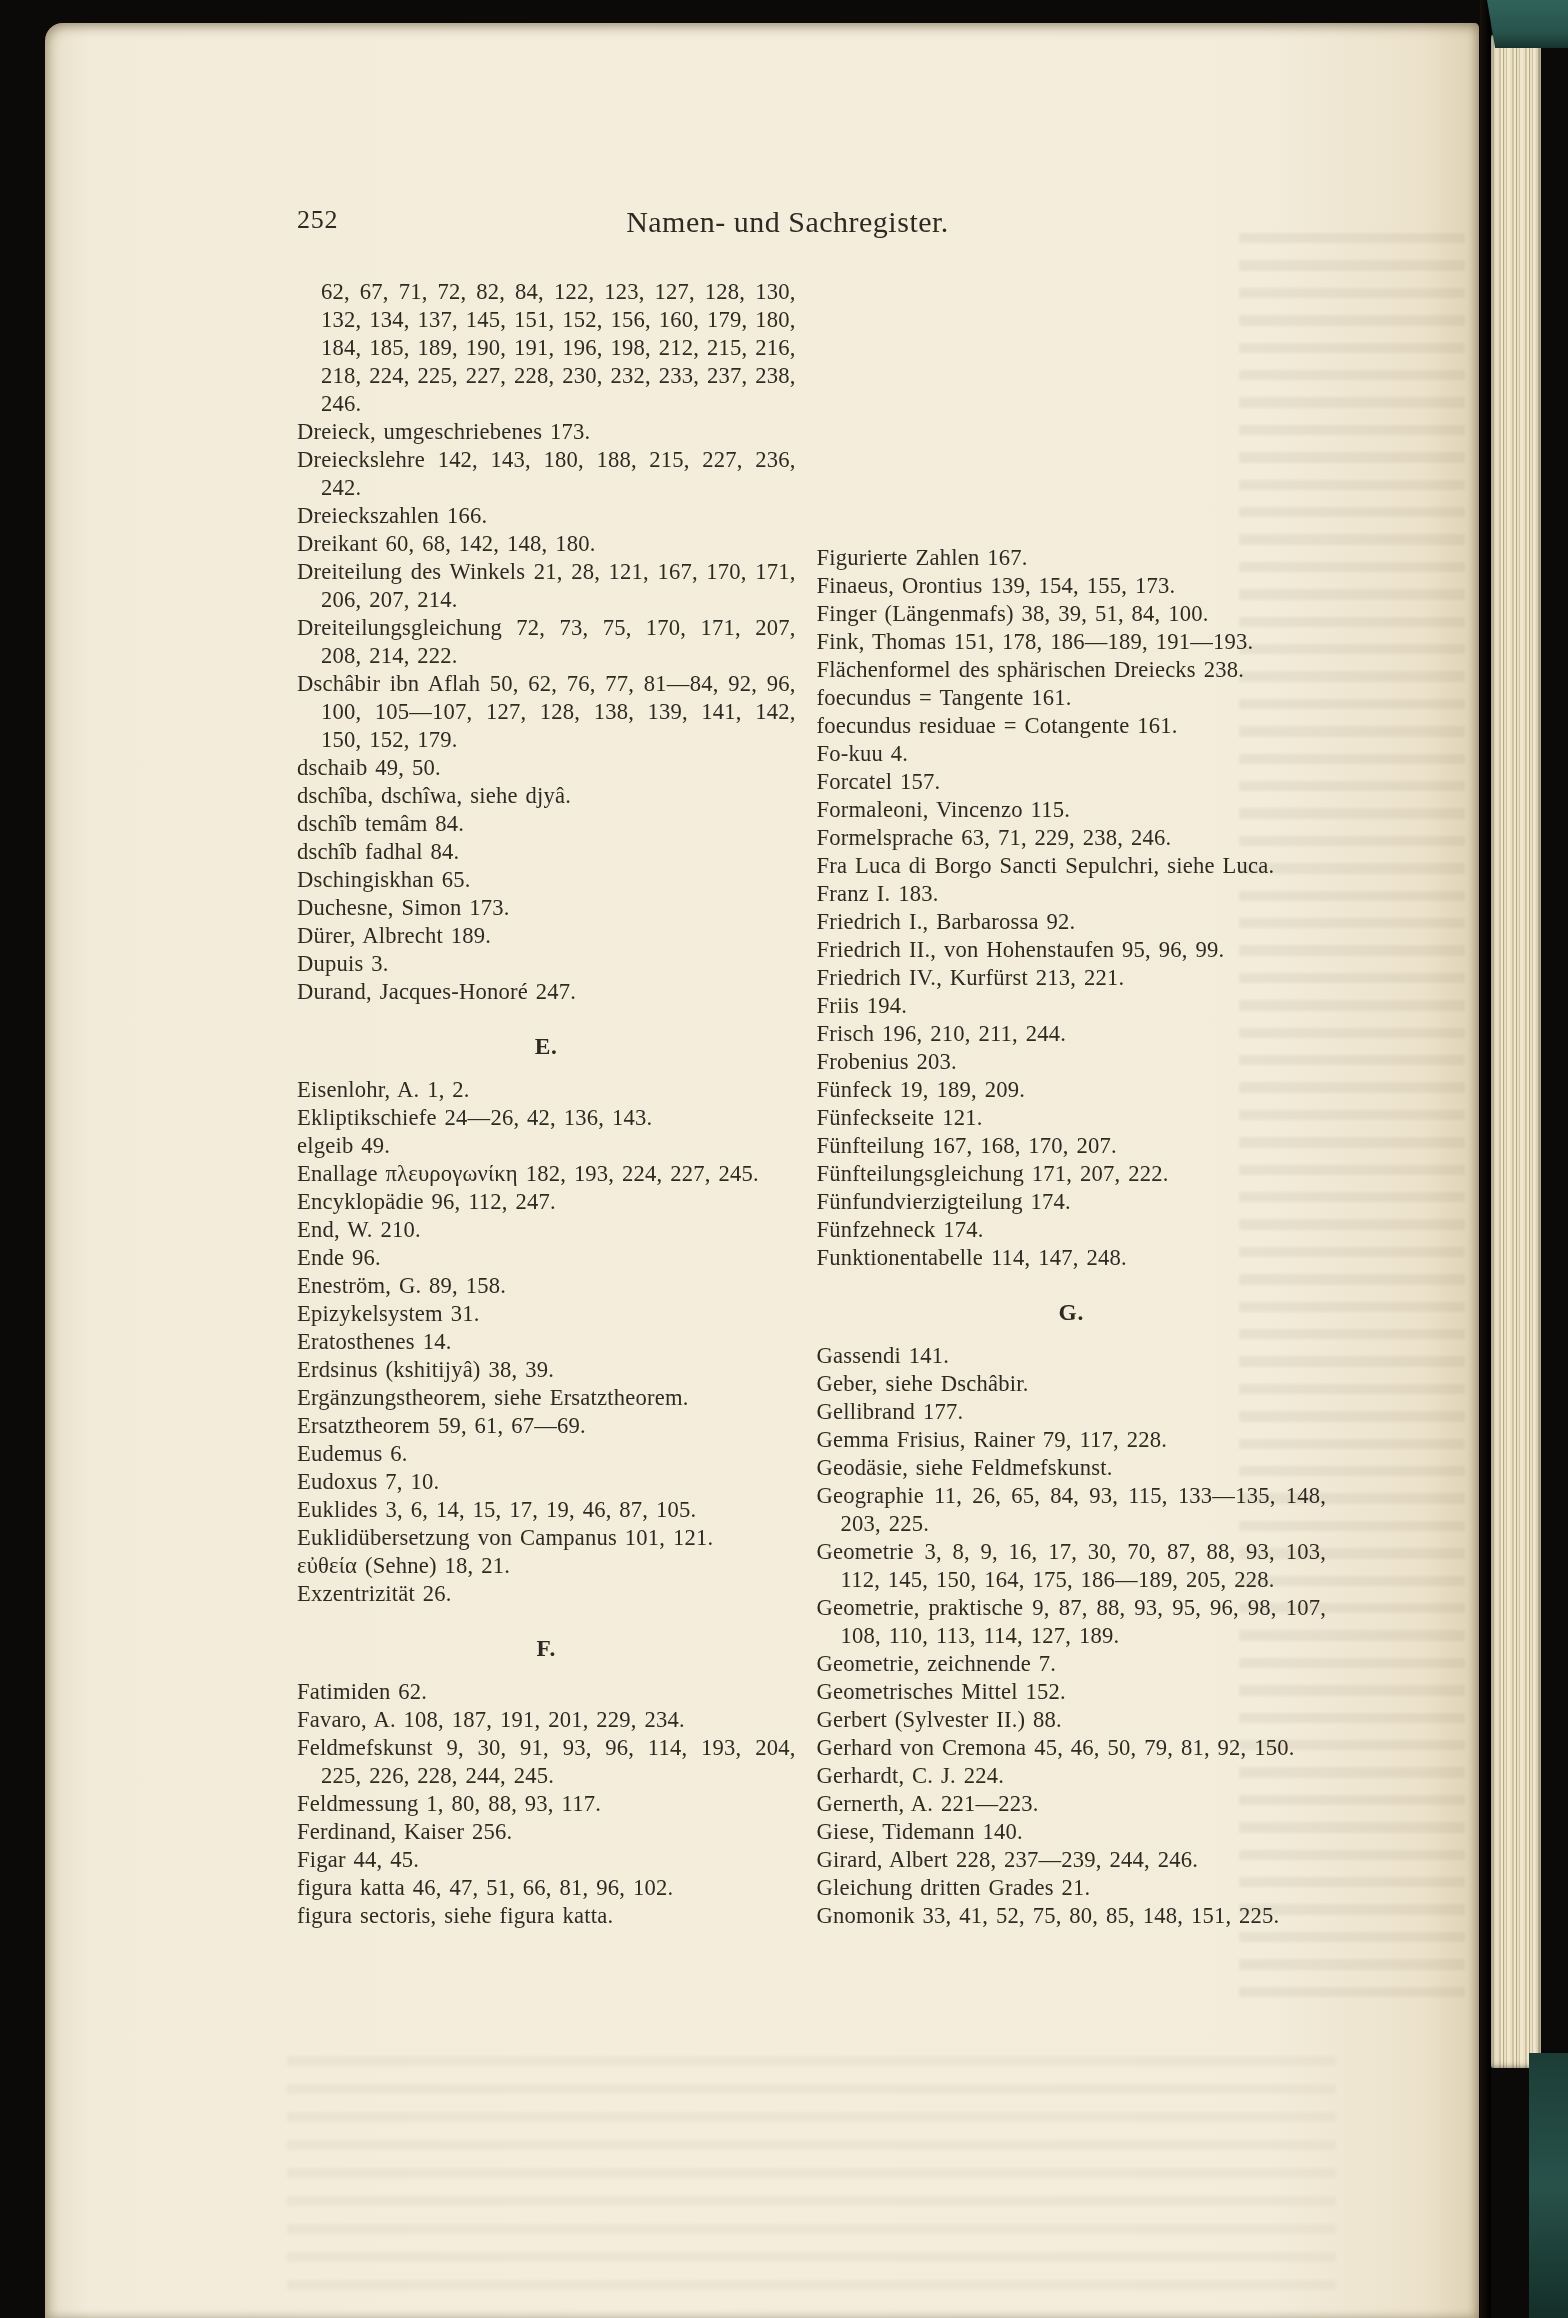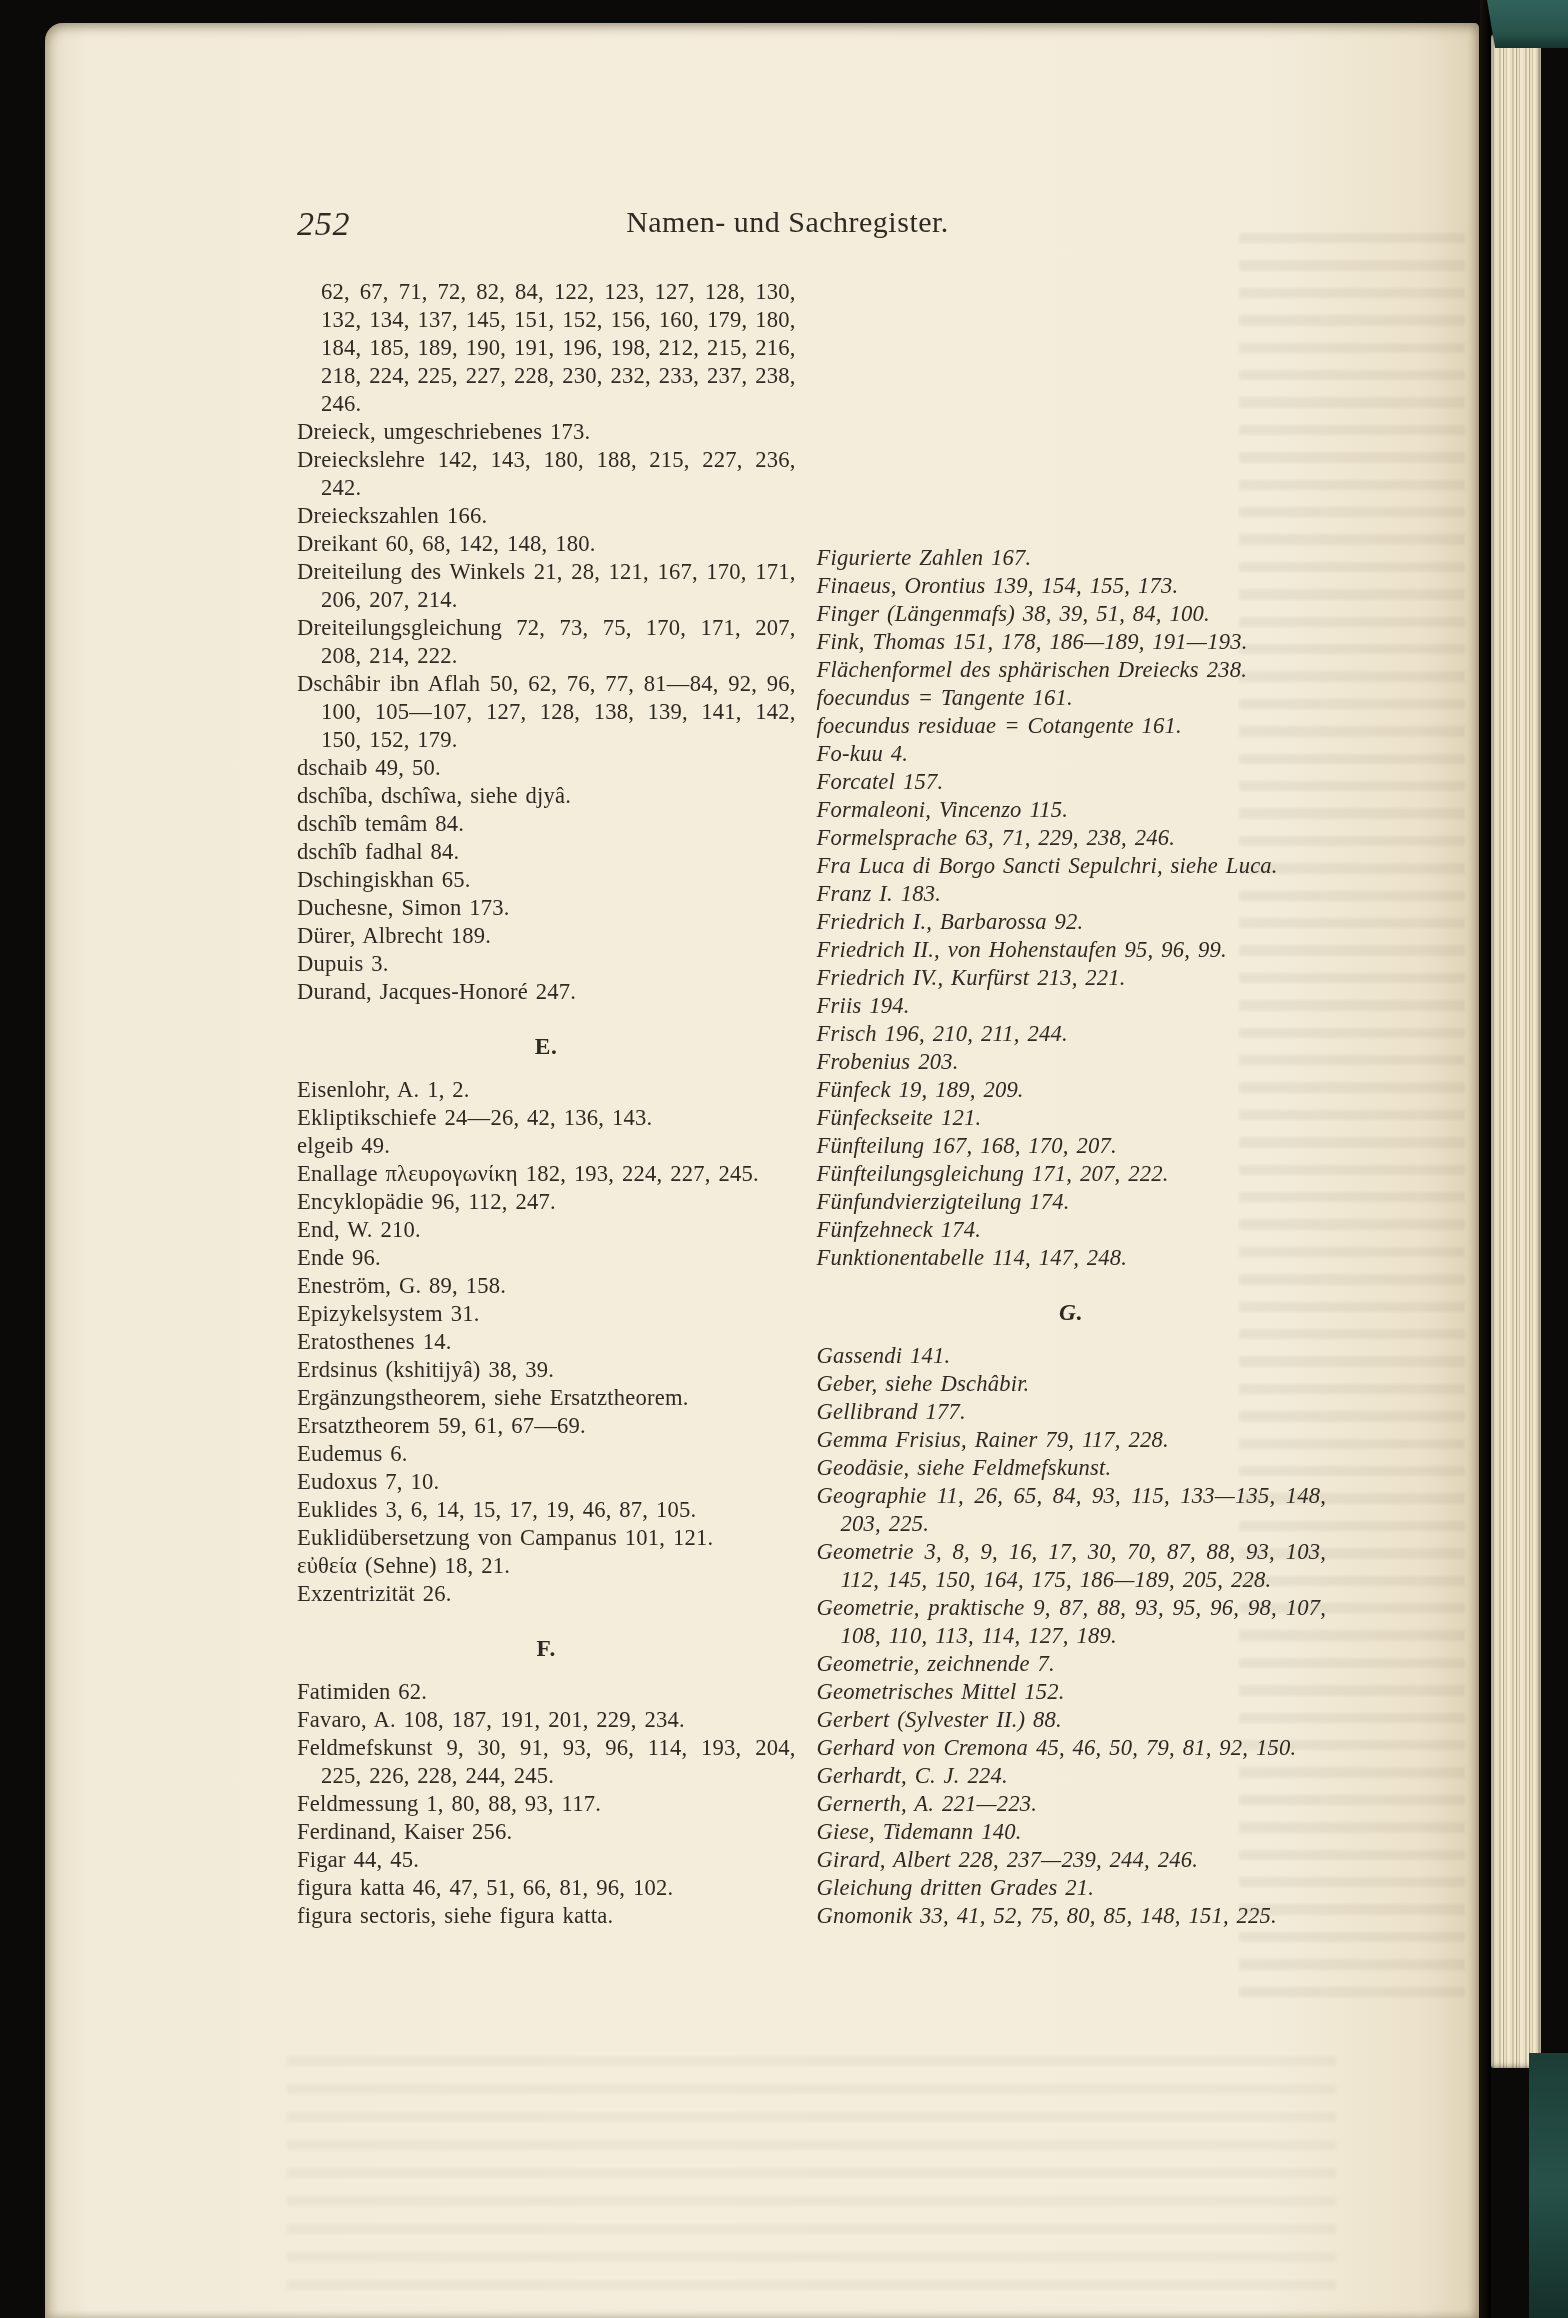--- a/index.html
+++ b/index.html
@@ -64,44 +64,43 @@
   }
   .header-row {
     position: relative;
     height: 29px;
     margin-bottom: 44px;
   }
   .page-num {
     position: absolute;
     left: 0;
     top: 0;
-    font-size: 34px;
+    font-size: 26px;
     letter-spacing: 0.8px;
-    font-style: italic;
   }
   .running-title {
     display: block;
     text-align: center;
     font-size: 30px;
     letter-spacing: 0.5px;
     padding-right: 48px;
   }
   .columns {
     display: flex;
     gap: 21px;
     align-items: flex-end;
   }
   .col {
     font-size: 22.6px;
     line-height: 28px;
     letter-spacing: 0.2px;
     word-spacing: 2px;
   }
   .col-left  { width: 499px; }
-  .col-right { width: 510px; font-style: italic; }
+  .col-right { width: 510px; }
   .idx-entry {
     padding-left: 24px;
     text-indent: -24px;
     text-align: justify;
   }
   .idx-continuation {
     padding-left: 24px;
     text-indent: 0;
     text-align: justify;
   }

